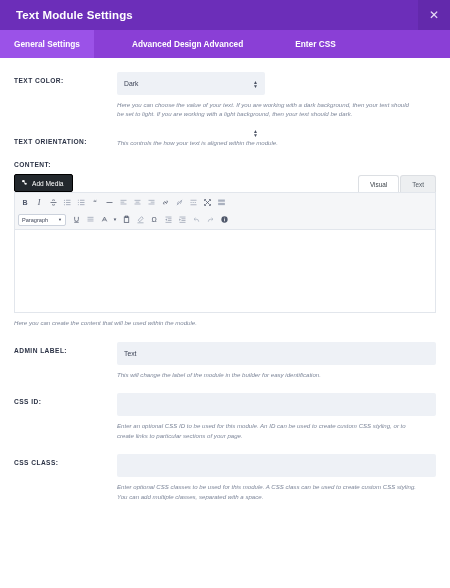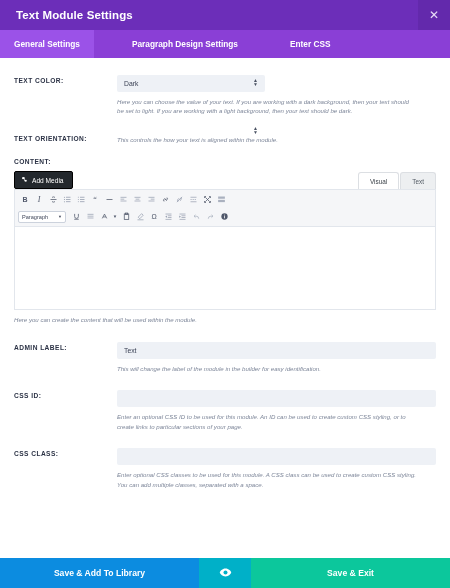--- a/index.html
+++ b/index.html
@@ -41,21 +41,21 @@
 
   .row { display: flex; padding: 0 14px; }
   .lbl-col { width: 103px; flex: 0 0 103px; padding-top: 5px; }
   .lbl {
     font-size: 6.6px; font-weight: 700; color: #2b3245; letter-spacing: .45px;
     text-transform: uppercase;
   }
   .ctl-col { flex: 1 1 auto; }
 
   select.field, input.field {
-    width: 100%; height: 17px; background: #eef1f6; border: none; border-radius: 2px;
+    width: 100%; height: 23px; background: #eef1f6; border: none; border-radius: 2px;
     font-size: 6.8px; color: #3a4154; padding: 0 7px;
     font-family: "Liberation Sans", sans-serif;
     -webkit-appearance: none; appearance: none;
   }
   .select-wrap { position: relative; width: 148px; }
   .select-arrows {
     position: absolute; right: 7px; top: 50%; transform: translateY(-50%);
     display: flex; flex-direction: column; line-height: 4px; color: #4a5263; font-size: 5px; pointer-events: none;
   }
   .input-wide { width: 295px; }
@@ -112,21 +112,21 @@
 <div class="modal">
 
   <div class="titlebar">
     <div class="titlebar-text">Text Module Settings</div>
     <div class="close-btn">✕</div>
   </div>
 
   <div class="tabbar">
     <div class="tab active">General Settings</div>
     <div class="tab-gap"></div>
-    <div class="tab">Paragraph Design Settings</div>
+    <div class="tab">Advanced Design Advanced</div>
     <div class="tab-gap"></div>
     <div class="tab">Enter CSS</div>
   </div>
 
   <div class="body">
 
     <div class="sp-14"></div>
 
     <div class="row">
       <div class="lbl-col">
@@ -410,26 +410,14 @@
         <div class="lbl">CSS CLASS:</div>
       </div>
       <div class="ctl-col">
         <input class="field input-wide" value="" style="">
         <div class="hint">Enter optional CSS classes to be used for this module. A CSS class can be used to create custom CSS styling. You can add multiple classes, separated with a space.</div>
       </div>
     </div>
 
   </div>
 
-  <div class="footer">
-    <div class="f-btn f-save-lib">Save &amp; Add To Library</div>
-    <div class="f-btn f-preview">
-      <span>
-        <svg width="13" height="13" viewBox="0 0 20 20" fill="#ffffff">
-          <path d="M10 4 C5 4 1.8 8 1.2 10 C1.8 12 5 16 10 16 C15 16 18.2 12 18.8 10 C18.2 8 15 4 10 4 Z"></path>
-          <circle cx="10" cy="10" r="3.1" fill="#00b0c8"></circle>
-        </svg>
-      </span>
-    </div>
-    <div class="f-btn f-save-exit">Save &amp; Exit</div>
-  </div>
 
 </div>
 
 </body></html>

